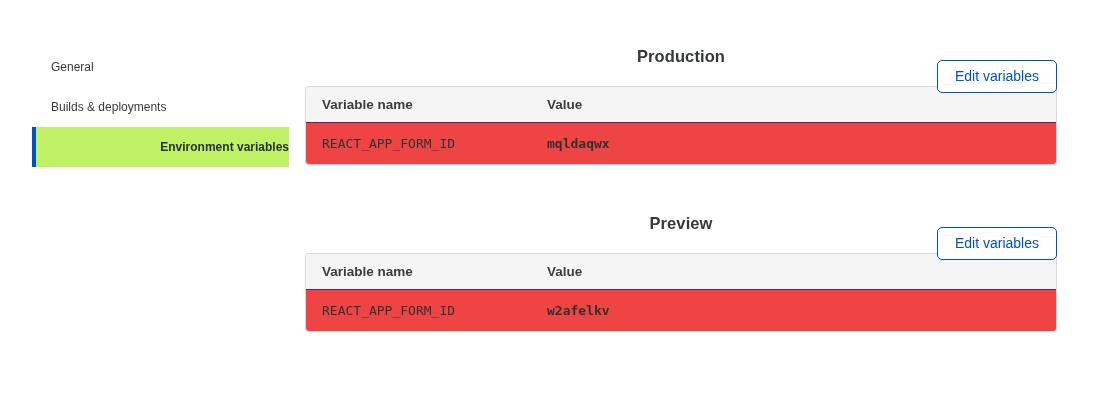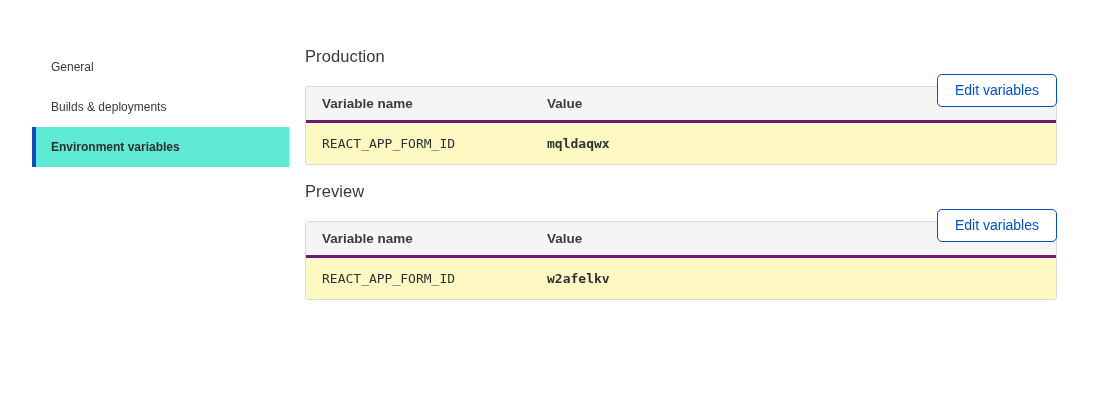--- a/index.html
+++ b/index.html
@@ -13,66 +13,67 @@
   
   .sidebar { position:absolute; left:32px; top:47px; width:257px; }
   .nav-item {
     display:flex; align-items:center; box-sizing:border-box;
     height:40px; padding-left:15px;
     border-left:4px solid transparent;
     font-size:12px; color:#36393a; cursor:pointer;
     user-select:none;
   }
   .nav-item.active {
-    background:#5eead4;
+    background:#bef264;
     border-left-color:#0051c3;
     font-weight:700;
     color:#2c2f30;
+    justify-content:flex-end;
   }
 
   
   .main { position:absolute; left:305px; top:0; width:752px; }
   .section { position:relative; }
   .section-production { margin-top:46px; }
-  .section-preview { margin-top:16px; }
+  .section-preview { margin-top:48px; }
 
   .section-title {
     margin:0; font-size:16.5px; line-height:20px;
-    font-weight:400; color:#36393a; letter-spacing:.1px;
+    font-weight:700; color:#36393a; letter-spacing:.1px;text-align:center;
   }
   .section-desc {
     margin:13px 0 0; font-size:13.5px; line-height:16px; color:#46494b;
   }
   .edit-btn {
-    position:absolute; top:28px; right:0;
+    position:absolute; top:14px; right:0;
     background:#ffffff; color:#0051c3;
     border:1px solid #0051c3; border-radius:5px;
     font-family:inherit; font-size:14px; line-height:17px;
     padding:7px 17px; cursor:pointer;
   }
 
   
   .env-table {
     margin-top:20px; width:100%;
     border-collapse:separate; border-spacing:0;
     border:1px solid #d9d9d9; border-radius:3px;
     table-layout:fixed; font-size:13.5px;
   }
   .env-table th {
     box-sizing:border-box; height:36px; padding:0 16px;
     text-align:left; vertical-align:middle;
     background:#f5f5f5; color:#3a3d3f; font-weight:700;
-    border-bottom:3px solid #701a75;
+    border-bottom:1px solid #701a75;
   }
   .env-table th.col-name { width:225px; }
   .env-table th:first-child { border-top-left-radius:3px; }
   .env-table th:last-child  { border-top-right-radius:3px; }
   .env-table td {
     box-sizing:border-box; height:41px; padding:0 16px;
-    vertical-align:middle; background:#fef9c3; color:#2f3234;
+    vertical-align:middle; background:#ef4444; color:#2f3234;
     font-family:"DejaVu Sans Mono", monospace; font-size:13px;
   }
   .env-table td:first-child { border-bottom-left-radius:3px; }
   .env-table td:last-child  { border-bottom-right-radius:3px;font-weight:bold; }
 </style>
 </head>
 <body>
 
 <nav class="sidebar">
   <div class="nav-item">

